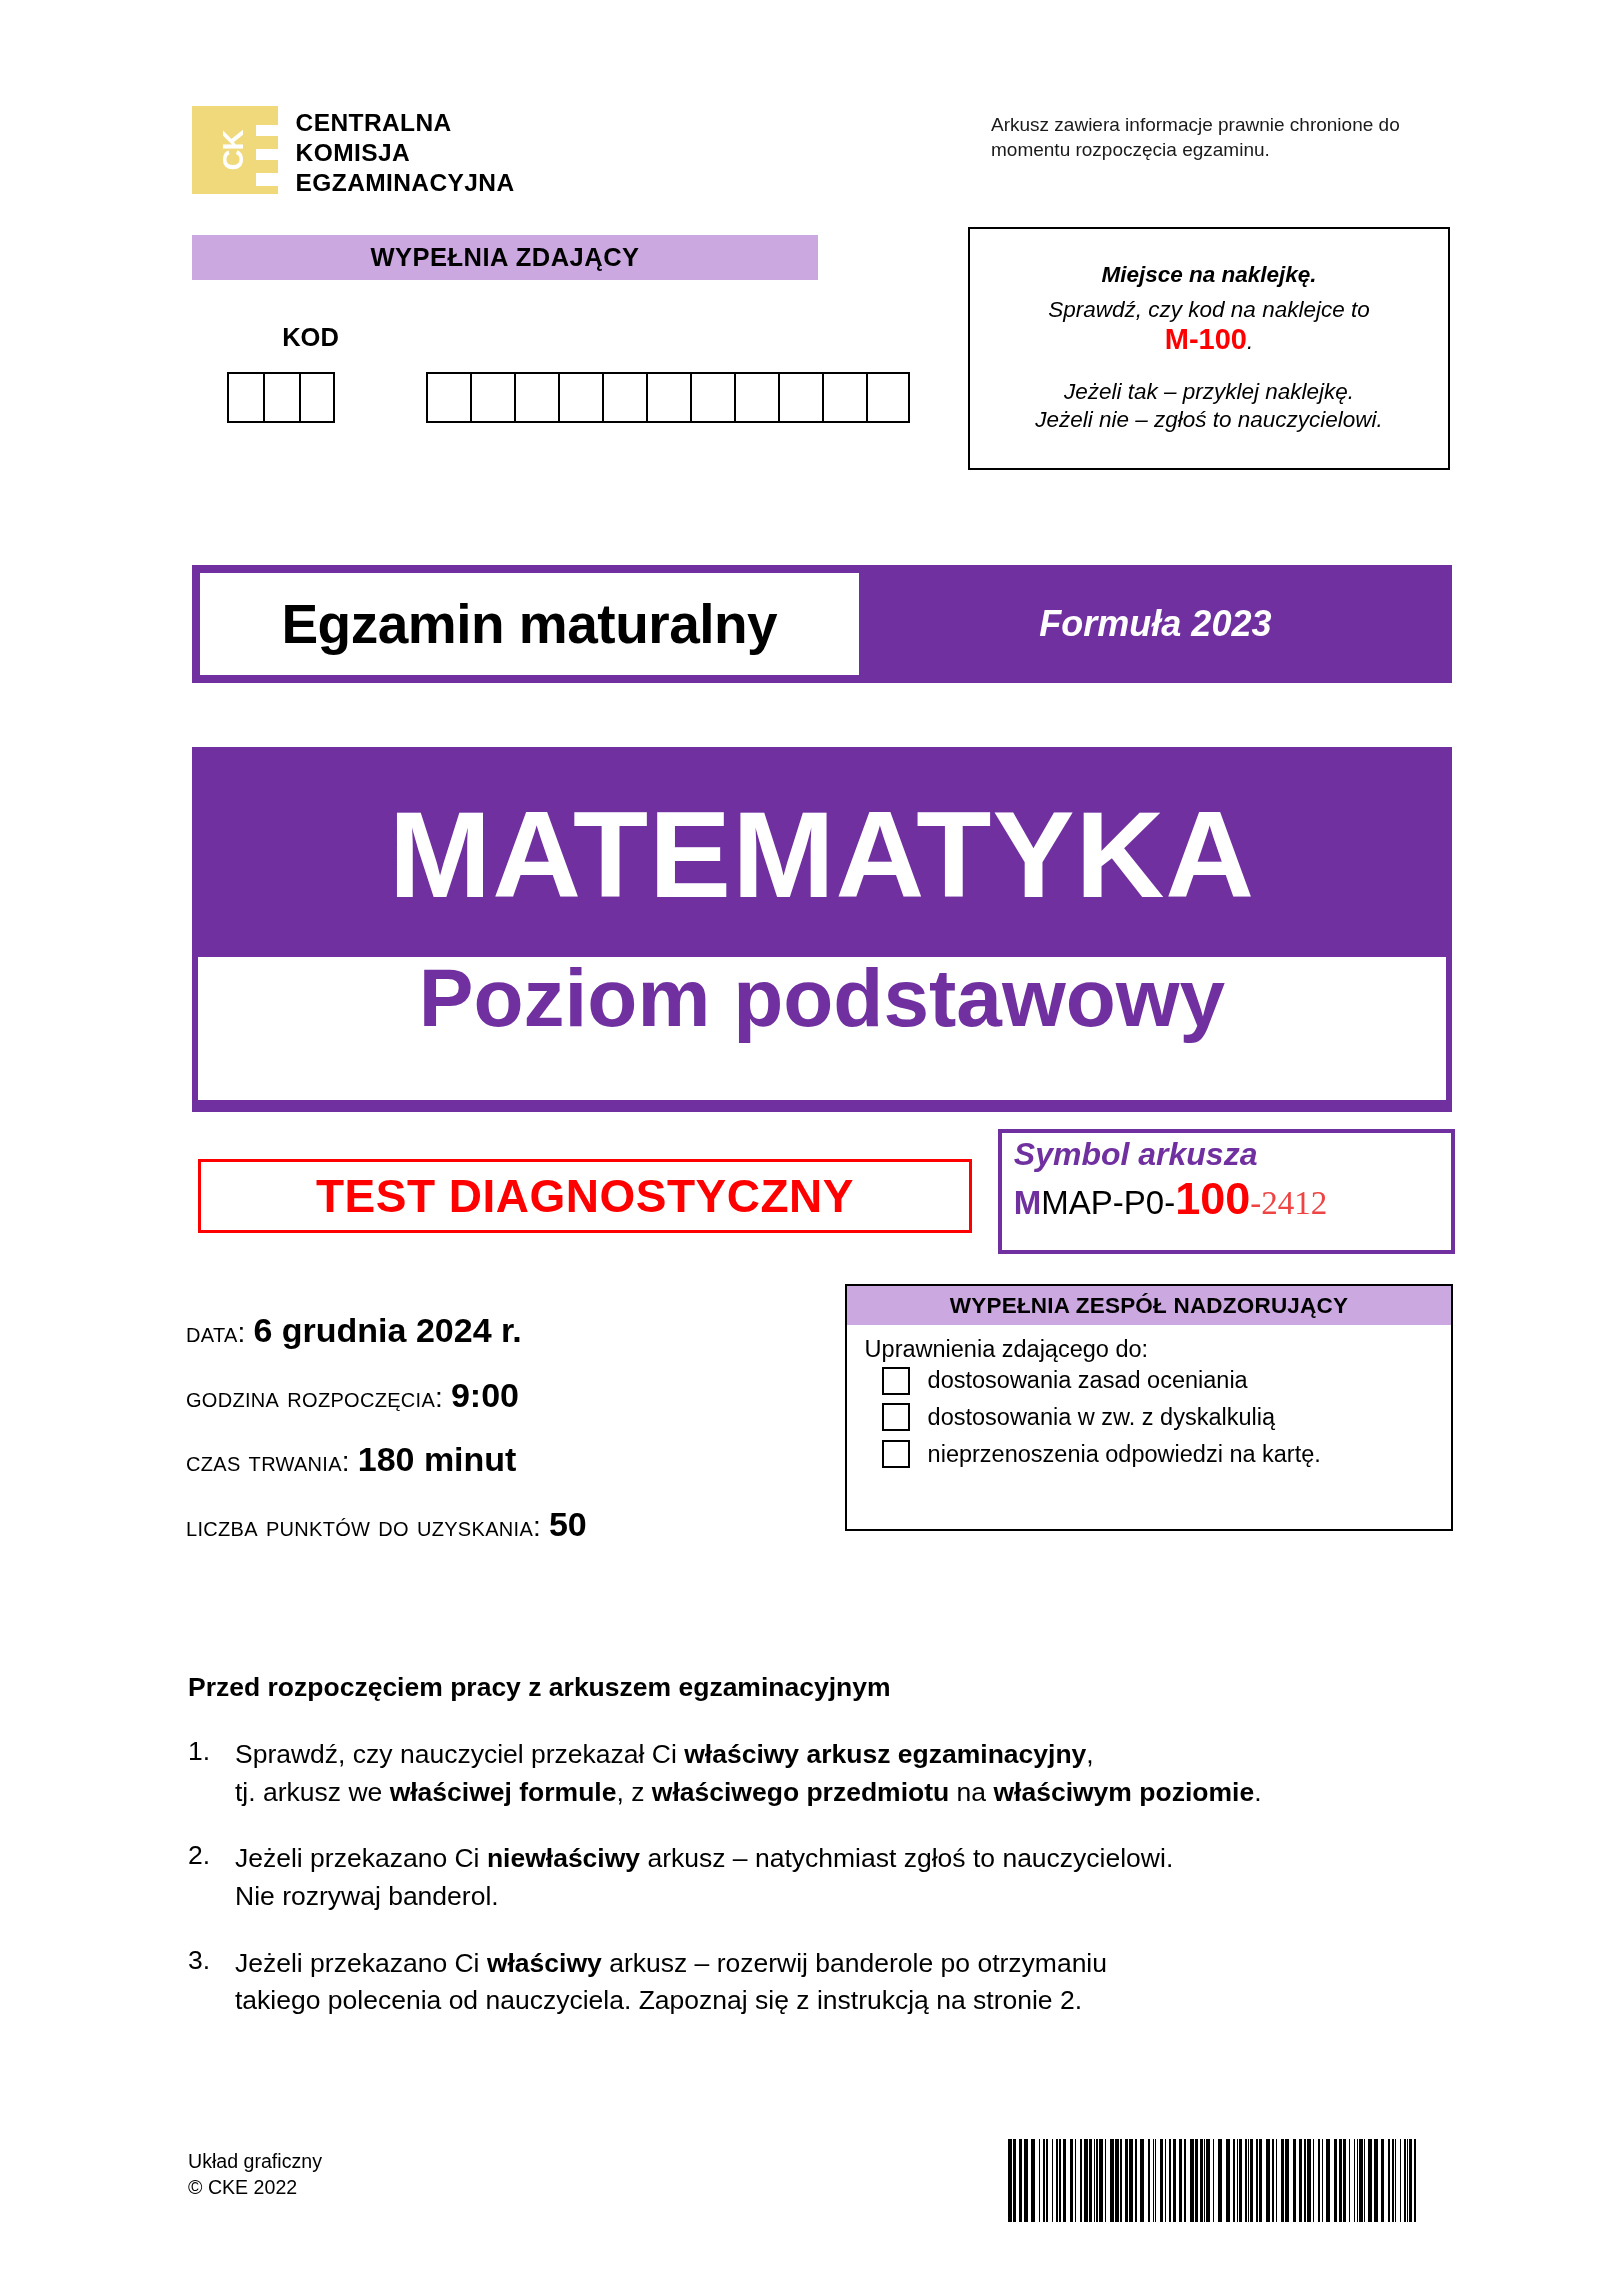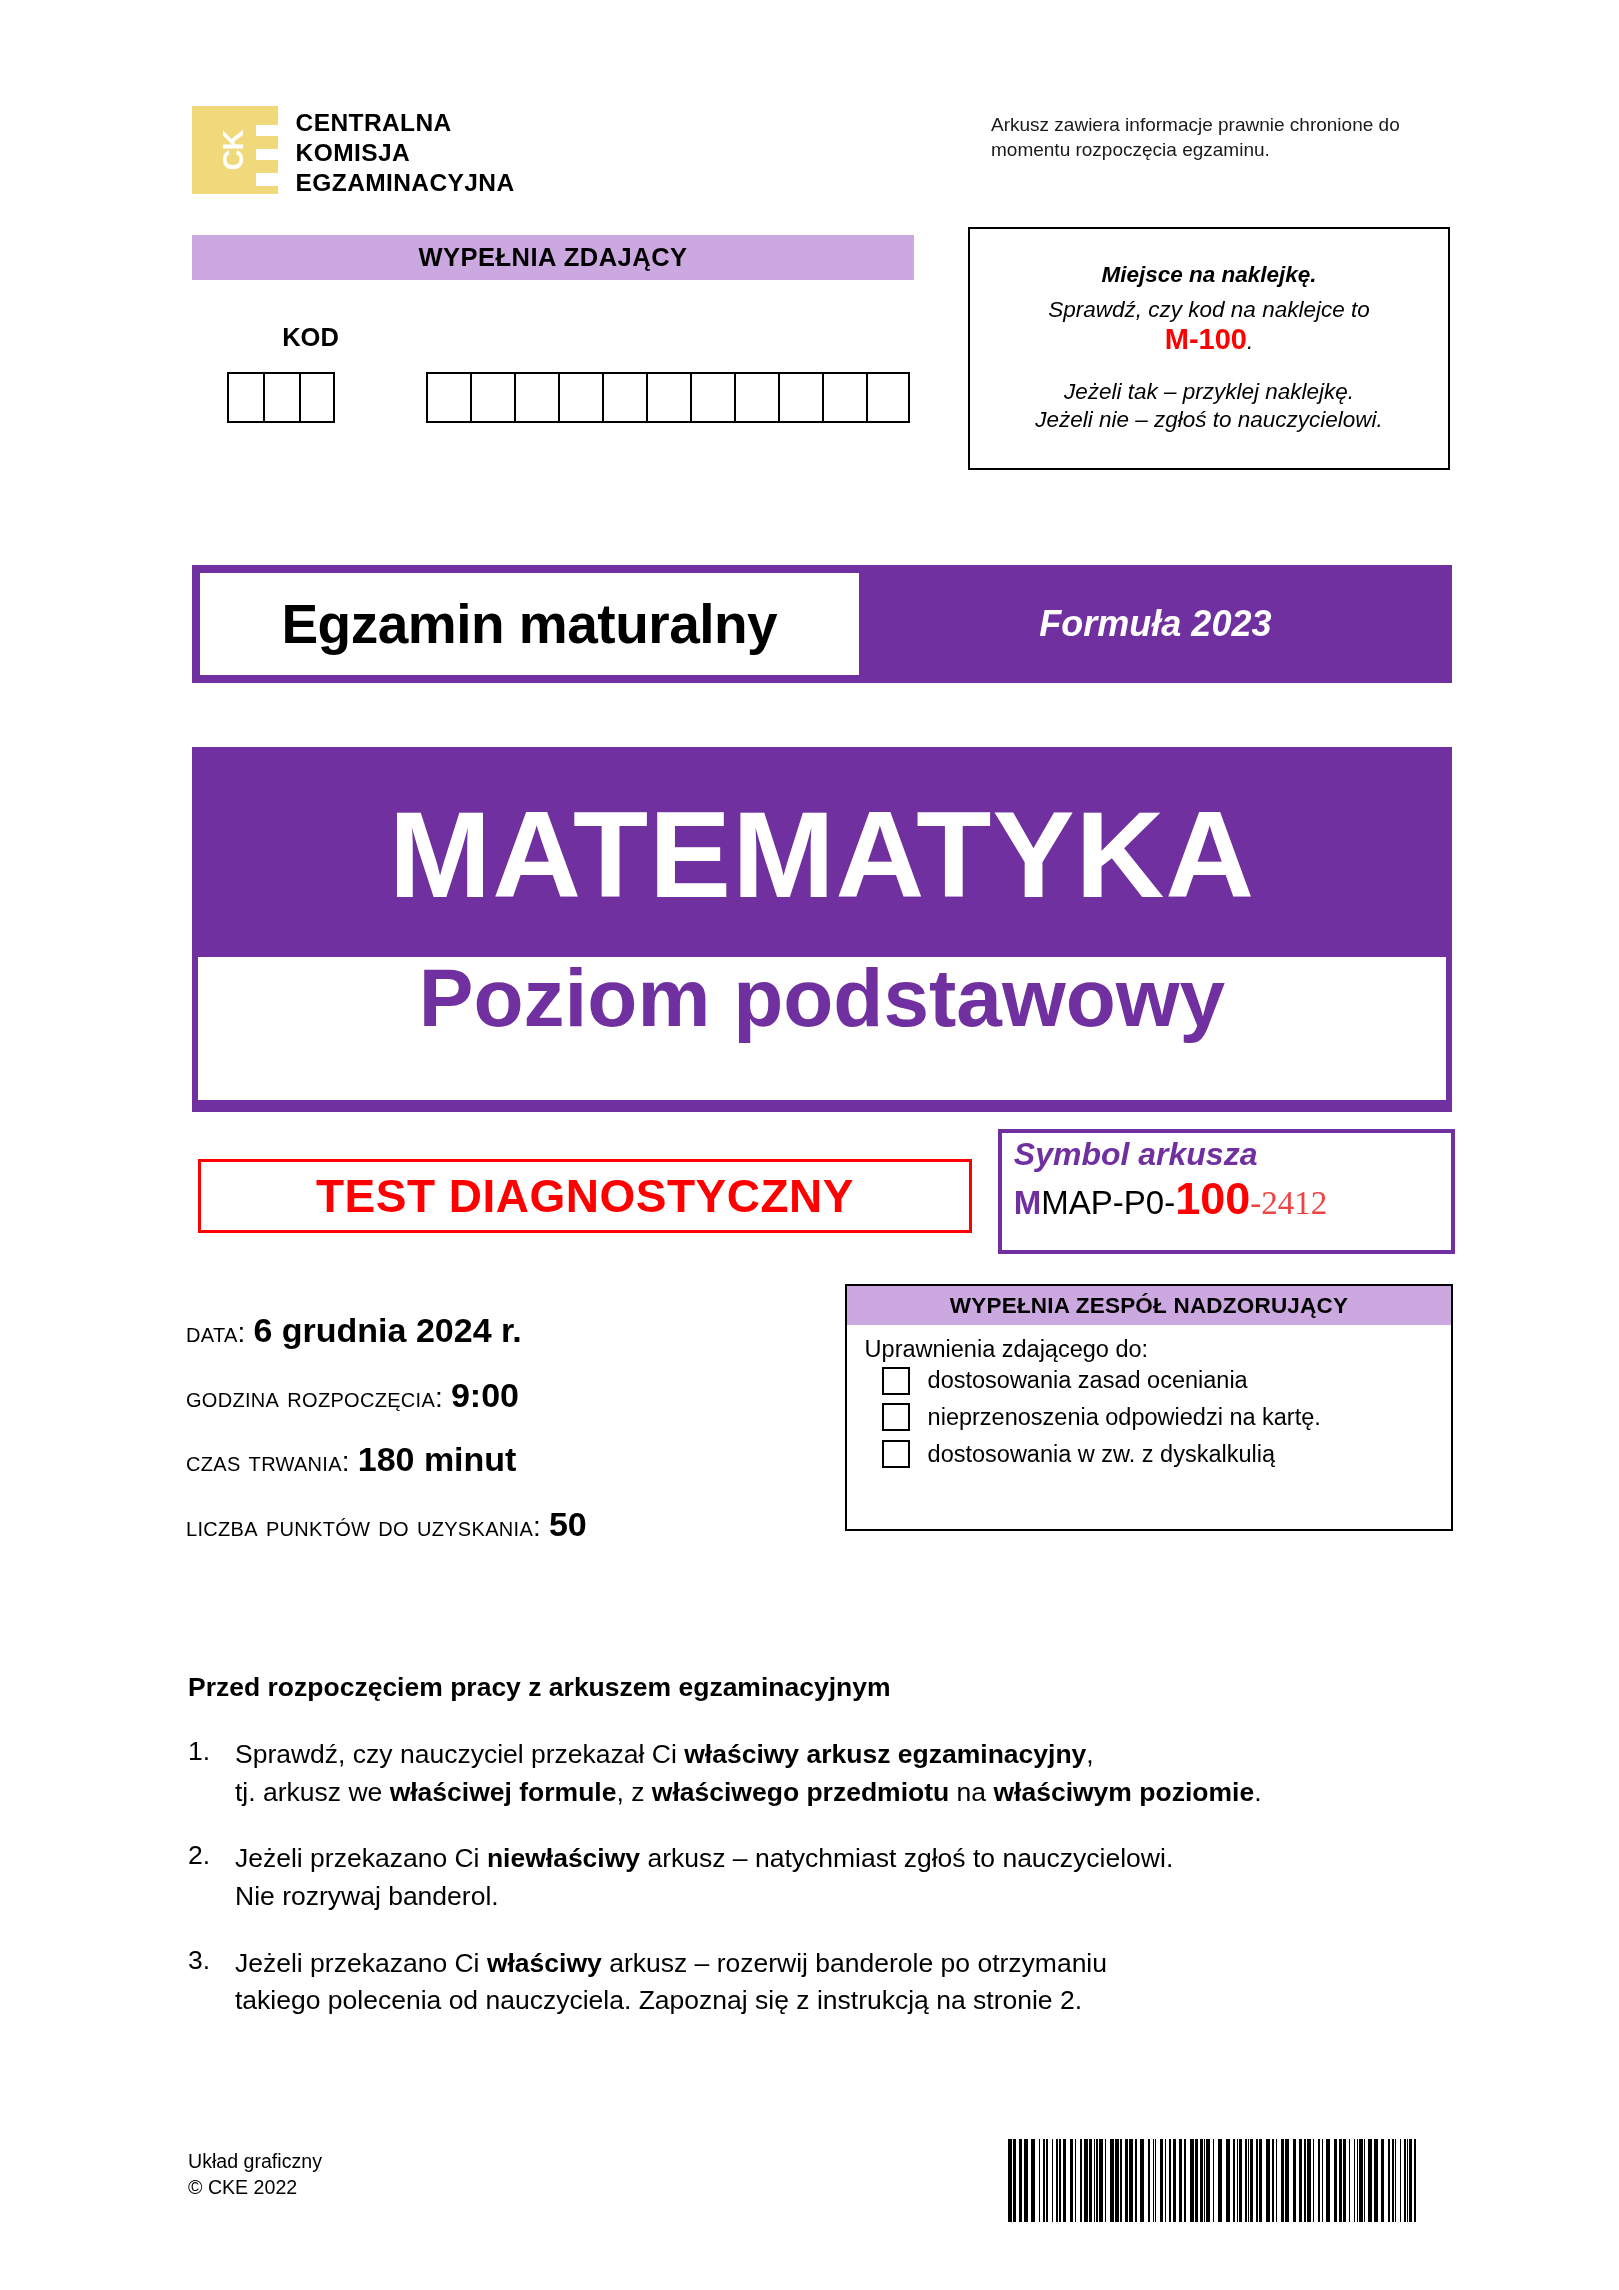--- a/index.html
+++ b/index.html
@@ -47,21 +47,21 @@
     color:#000;padding-top:2px;
   }
 
   .legal{
     position:absolute;right:0;top:13.7px;width:461px;
     font-size:19px;line-height:1.33;color:#1a1a1a;text-align:left;
   }
 
   
   .cand-bar{
-    position:absolute;left:192px;top:235px;width:722px;height:45px;
+    position:absolute;left:192px;top:235px;width:626px;height:45px;
     background:#CCA8E0;
     display:flex;align-items:center;justify-content:center;
   }
   .cand-bar span{
     font-weight:bold;font-size:25.5px;letter-spacing:0.5px;
   }
 
   .kod-label{
     position:absolute;left:227px;top:323px;width:167px;text-align:center;
     font-weight:bold;font-size:25.5px;
@@ -310,25 +310,25 @@
     <div class="head">
       <span>WYPEŁNIA ZESPÓŁ NADZORUJĄCY</span>
     </div>
     <div class="intro">Uprawnienia zdającego do:</div>
     <div class="opt">
       <div class="cb"></div>
       <span>dostosowania zasad oceniania</span>
     </div>
     <div class="opt">
       <div class="cb"></div>
-      <span>nieprzenoszenia odpowiedzi na kartę.</span>
+      <span>dostosowania w zw. z dyskalkulią</span>
     </div>
     <div class="opt">
       <div class="cb"></div>
-      <span>dostosowania w zw. z dyskalkulią</span>
+      <span>nieprzenoszenia odpowiedzi na kartę.</span>
     </div>
   </div>
 
   <div class="instr">
     <div class="heading">Przed rozpoczęciem pracy z arkuszem egzaminacyjnym</div>
     <div class="item">
       <div class="num">1.</div>
       <div class="body">Sprawdź, czy nauczyciel przekazał Ci <b>właściwy arkusz egzaminacyjny</b>,<br>tj. arkusz we <b>właściwej formule</b>, z <b>właściwego przedmiotu</b> na <b>właściwym poziomie</b>.</div>
     </div>
     <div class="item">

